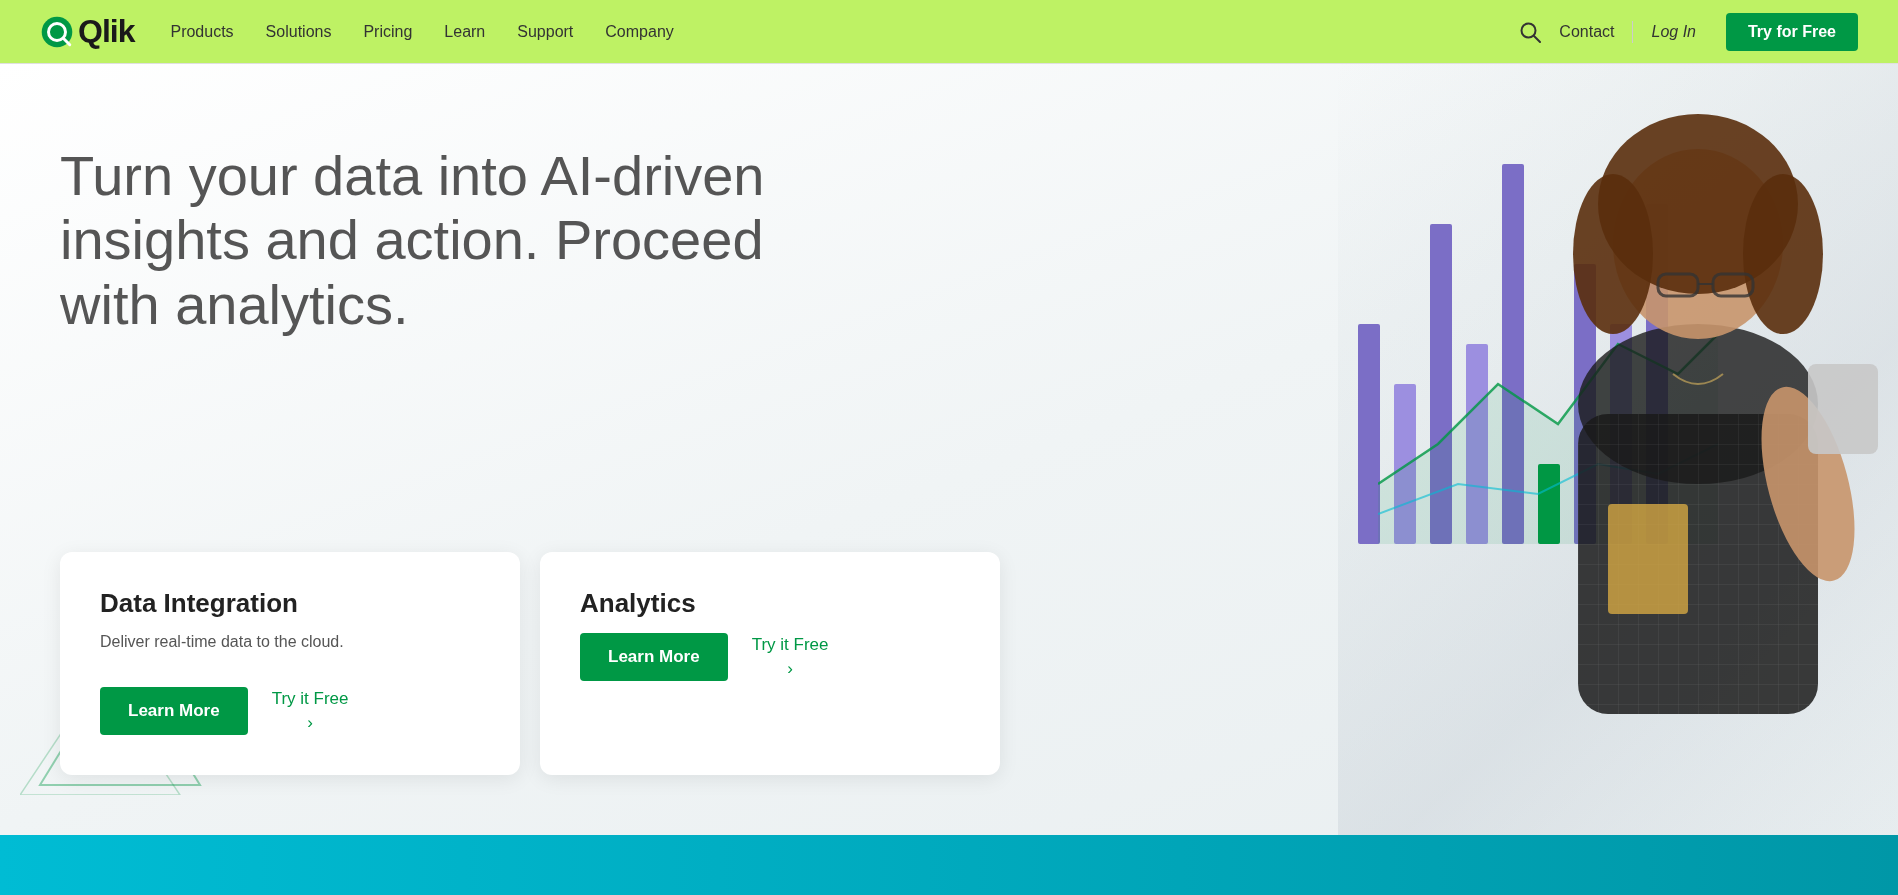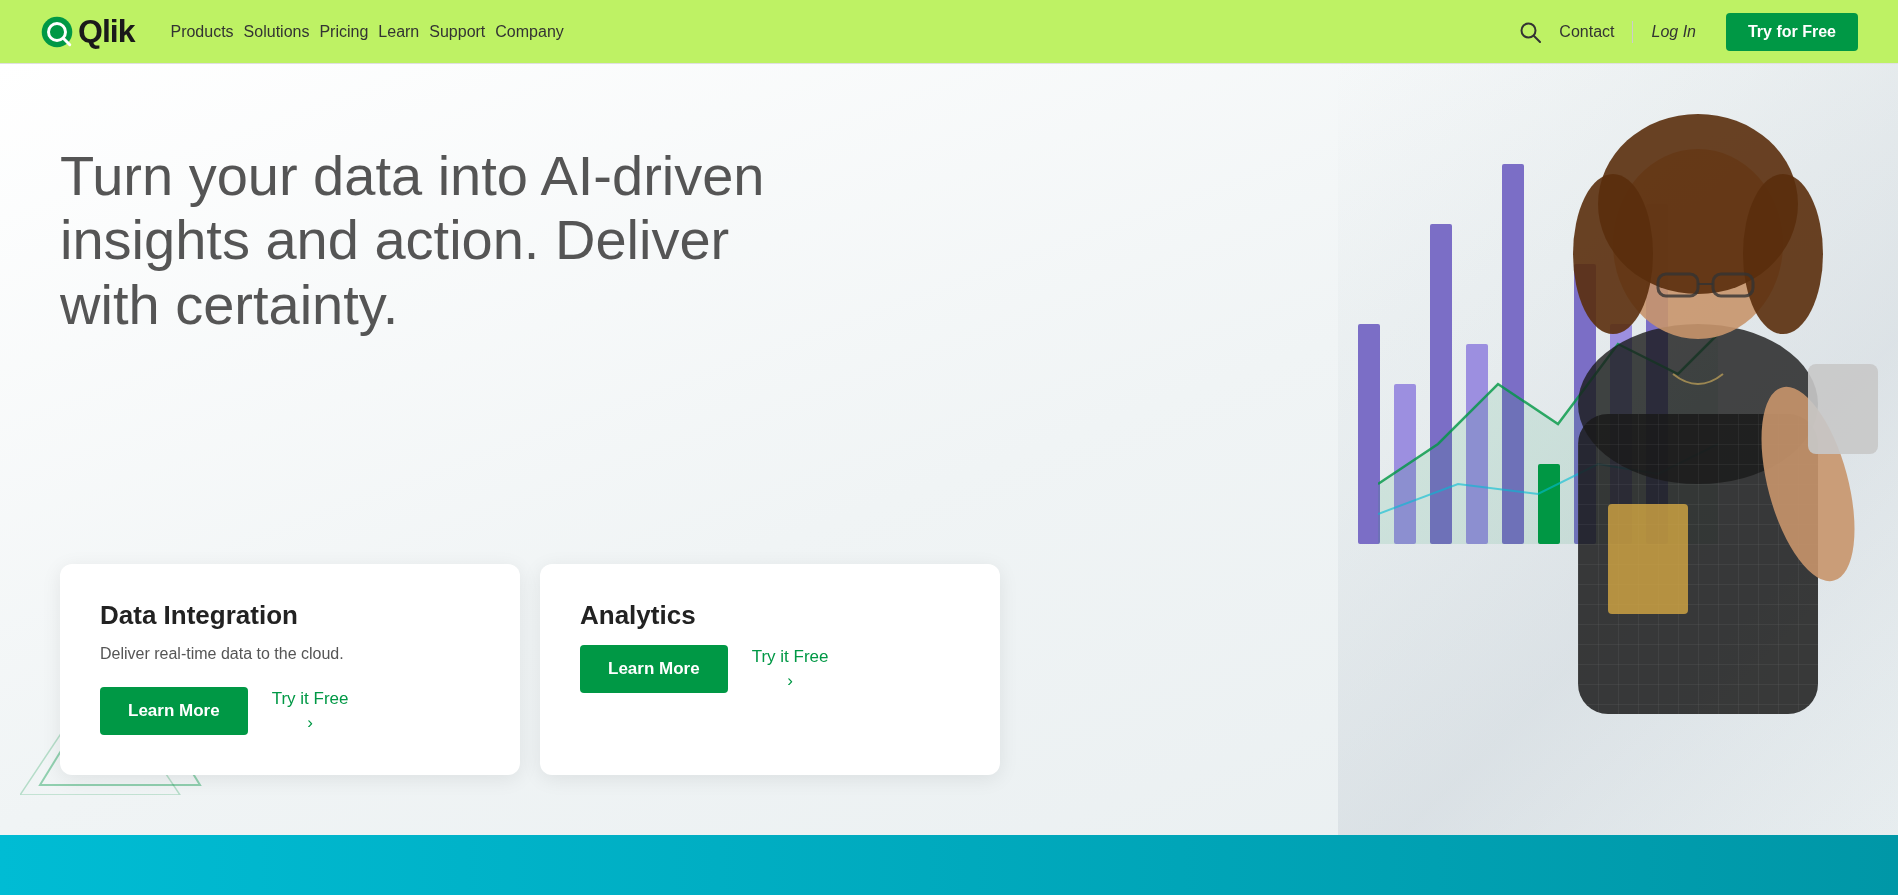--- a/index.html
+++ b/index.html
@@ -34,21 +34,21 @@
       color: #1a1a1a;
       letter-spacing: -1px;
     }
     .logo-icon {
       width: 34px;
       height: 34px;
     }
     nav {
       display: flex;
       align-items: center;
-      gap: 10px;
+      gap: 32px;
     }
     nav a {
       text-decoration: none;
       color: #333;
       font-size: 16px;
       font-weight: 400;
       cursor: pointer;
     }
     .header-right {
       display: flex;
@@ -140,21 +140,21 @@
     }
     .card-title {
       font-size: 26px;
       font-weight: 600;
       color: #222;
       margin-bottom: 14px;
     }
     .card-desc {
       font-size: 16px;
       color: #555;
-      margin-bottom: 24px;
+      margin-bottom: 36px;
     }
     .card-actions {
       display: flex;
       align-items: center;
       gap: 24px;
     }
     .learn-more-btn {
       background: #009845;
       color: #fff;
       border: none;
@@ -304,21 +304,21 @@
       </defs>
     </svg>
   </div>
 
   <svg style="position:absolute; left:20px; bottom:100px; z-index:2;" width="200" height="160" viewBox="0 0 200 160">
     <polygon points="20,150 100,20 180,150" fill="none" stroke="#009845" stroke-width="2" opacity="0.4"></polygon>
     <polygon points="0,160 80,40 160,160" fill="none" stroke="#009845" stroke-width="1.5" opacity="0.25"></polygon>
   </svg>
 
   <div class="hero-content">
-    <h1 class="hero-headline">Turn your data into AI-driven insights and action. Deliver with certainty.</h1>
+    <h1 class="hero-headline">Turn your data into AI-driven insights and action. Proceed with analytics.</h1>
   </div>
 
   <div class="cards-section">
 
     <div class="card">
       <div class="card-title">Data Integration</div>
       <div class="card-desc">Deliver real-time data to the cloud.</div>
       <div class="card-actions">
         <button class="learn-more-btn">Learn More</button>
         <a class="try-free-link">

